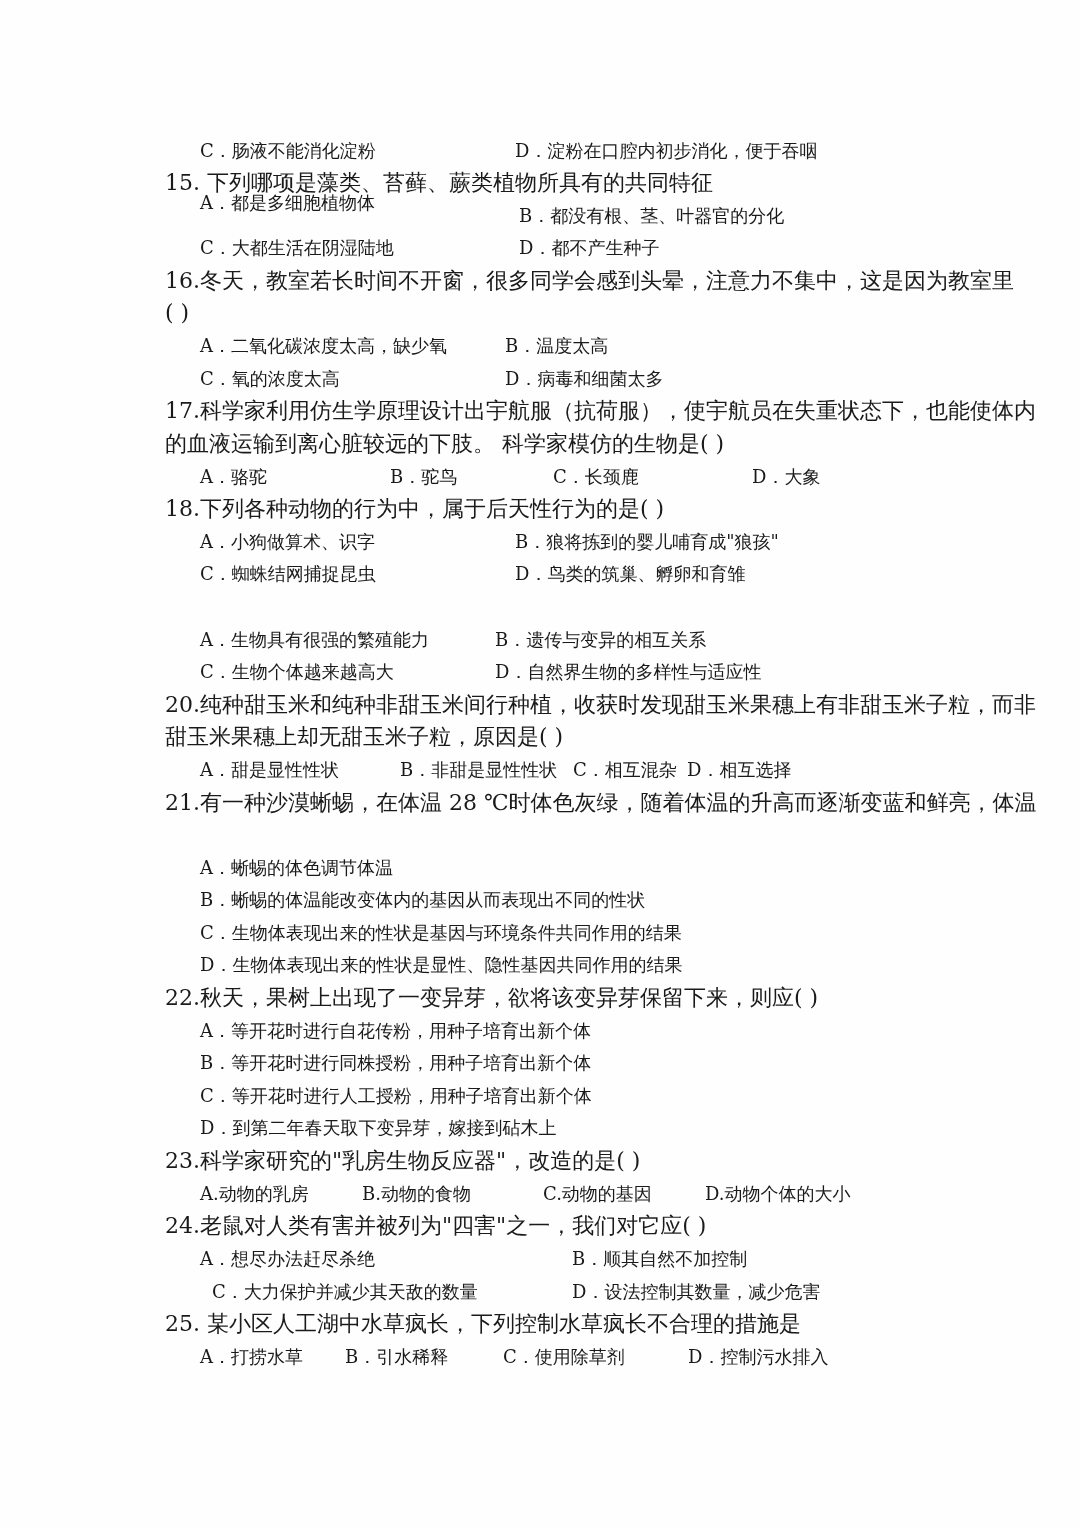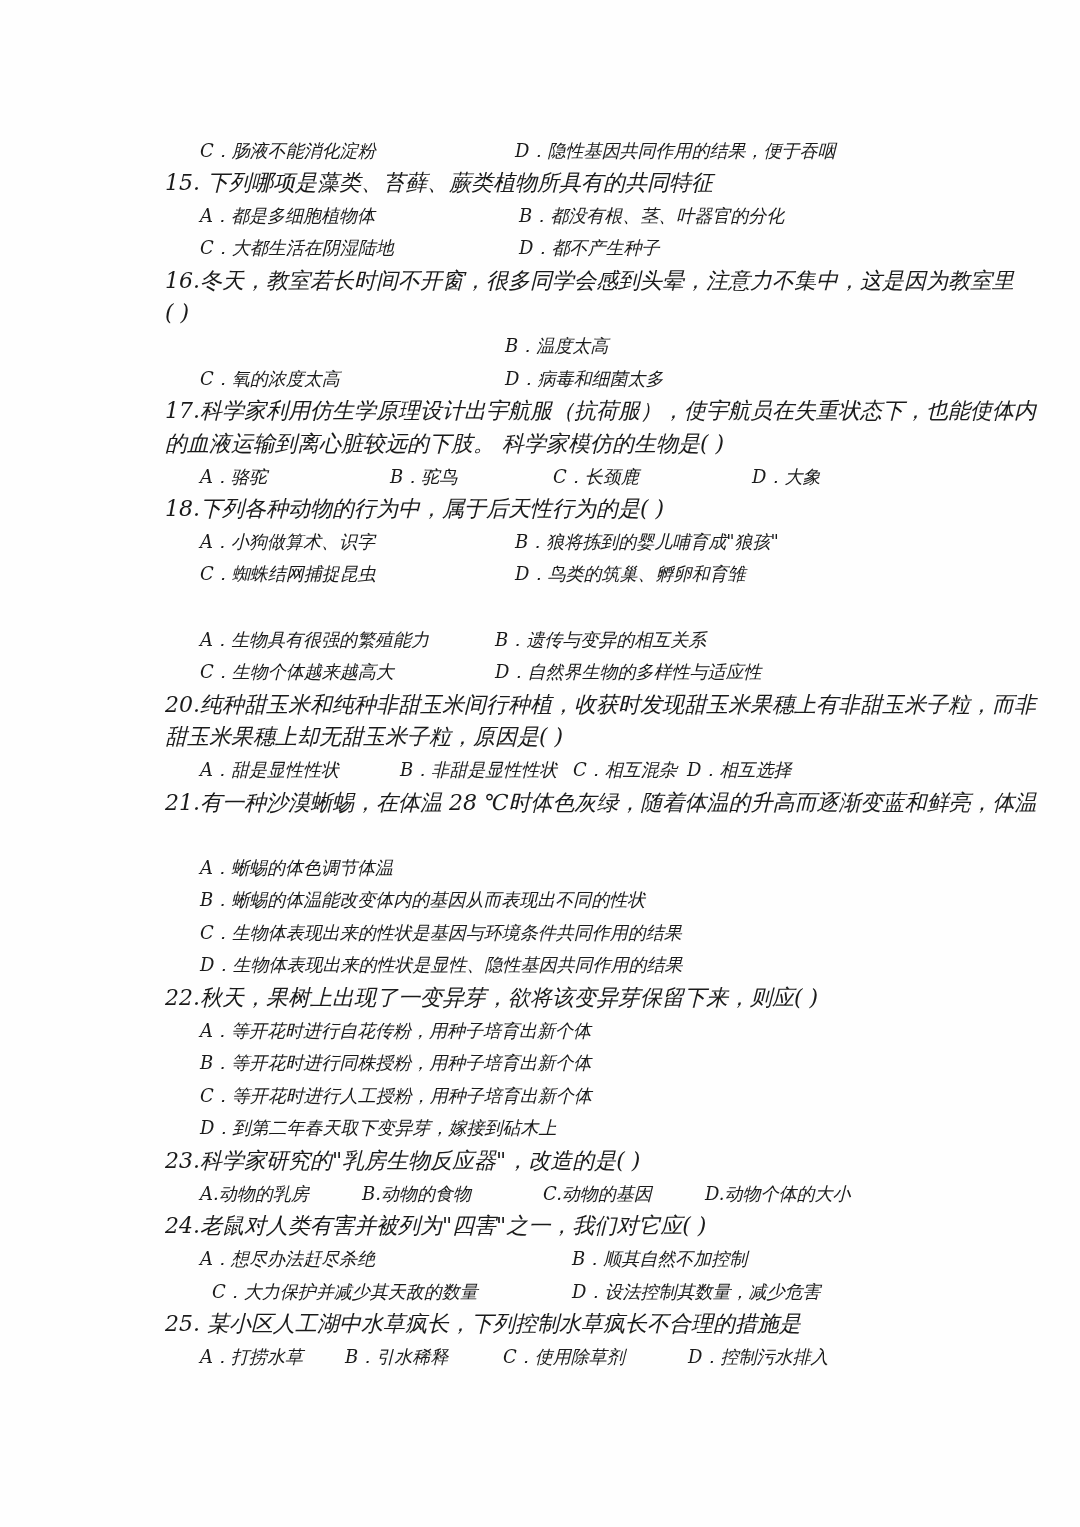--- a/index.html
+++ b/index.html
@@ -1,37 +1,38 @@
 <!DOCTYPE html>
 <html><head>
 <meta charset="utf-8">
 <style>
   html, body { margin:0; padding:0; background:#ffffff; }
   body { width:1080px; height:1527px; position:relative; overflow:hidden;
          font-family:"DejaVu Serif","Liberation Serif",serif; color:#1a1a1a; }
-  .page { position:absolute; left:0; top:0; width:1080px; height:1527px; background:#fefefe;font-style:italic; }
+  .page { position:absolute; left:0; top:0; width:1080px; height:1527px; background:#fefefe; }
   .line { position:absolute; left:165px; height:30px; line-height:30px; font-size:22px; white-space:nowrap; }
   .opt { position:absolute; height:30px; line-height:30px; font-size:18px; white-space:nowrap; }
 </style>
 </head>
 <body>
 
 <div class="page">
 
   <div class="opt" style="left:200px;top:136px">C．肠液不能消化淀粉</div>
-  <div class="opt" style="left:515px;top:136px">D．隐性基因共同作用的结果，便于吞咽</div>
+  <div class="opt" style="left:515px;top:136px">D．淀粉在口腔内初步消化，便于吞咽</div>
 
   <div class="line" style="top:168px">15.  下列哪项是藻类、苔藓、蕨类植物所具有的共同特征</div>
-  <div class="opt" style="left:200px;top:201px">A．都是多细胞植物体</div>
+  <div class="opt" style="left:200px;top:188px">A．都是多细胞植物体</div>
   <div class="opt" style="left:519px;top:201px">B．都没有根、茎、叶器官的分化</div>
   <div class="opt" style="left:200px;top:233px">C．大都生活在阴湿陆地</div>
   <div class="opt" style="left:519px;top:233px">D．都不产生种子</div>
 
   <div class="line" style="top:266px">16.冬天，教室若长时间不开窗，很多同学会感到头晕，注意力不集中，这是因为教室里</div>
   <div class="line" style="top:298px">(    )</div>
+  <div class="opt" style="left:200px;top:331px">A．二氧化碳浓度太高，缺少氧</div>
   <div class="opt" style="left:505px;top:331px">B．温度太高</div>
   <div class="opt" style="left:200px;top:364px">C．氧的浓度太高</div>
   <div class="opt" style="left:505px;top:364px">D．病毒和细菌太多</div>
 
   <div class="line" style="top:396px">17.科学家利用仿生学原理设计出宇航服（抗荷服），使宇航员在失重状态下，也能使体内</div>
   <div class="line" style="top:429px">的血液运输到离心脏较远的下肢。 科学家模仿的生物是(    )</div>
   <div class="opt" style="left:200px;top:462px">A．骆驼</div>
   <div class="opt" style="left:390px;top:462px">B．驼鸟</div>
   <div class="opt" style="left:553px;top:462px">C．长颈鹿</div>
   <div class="opt" style="left:752px;top:462px">D．大象</div>

